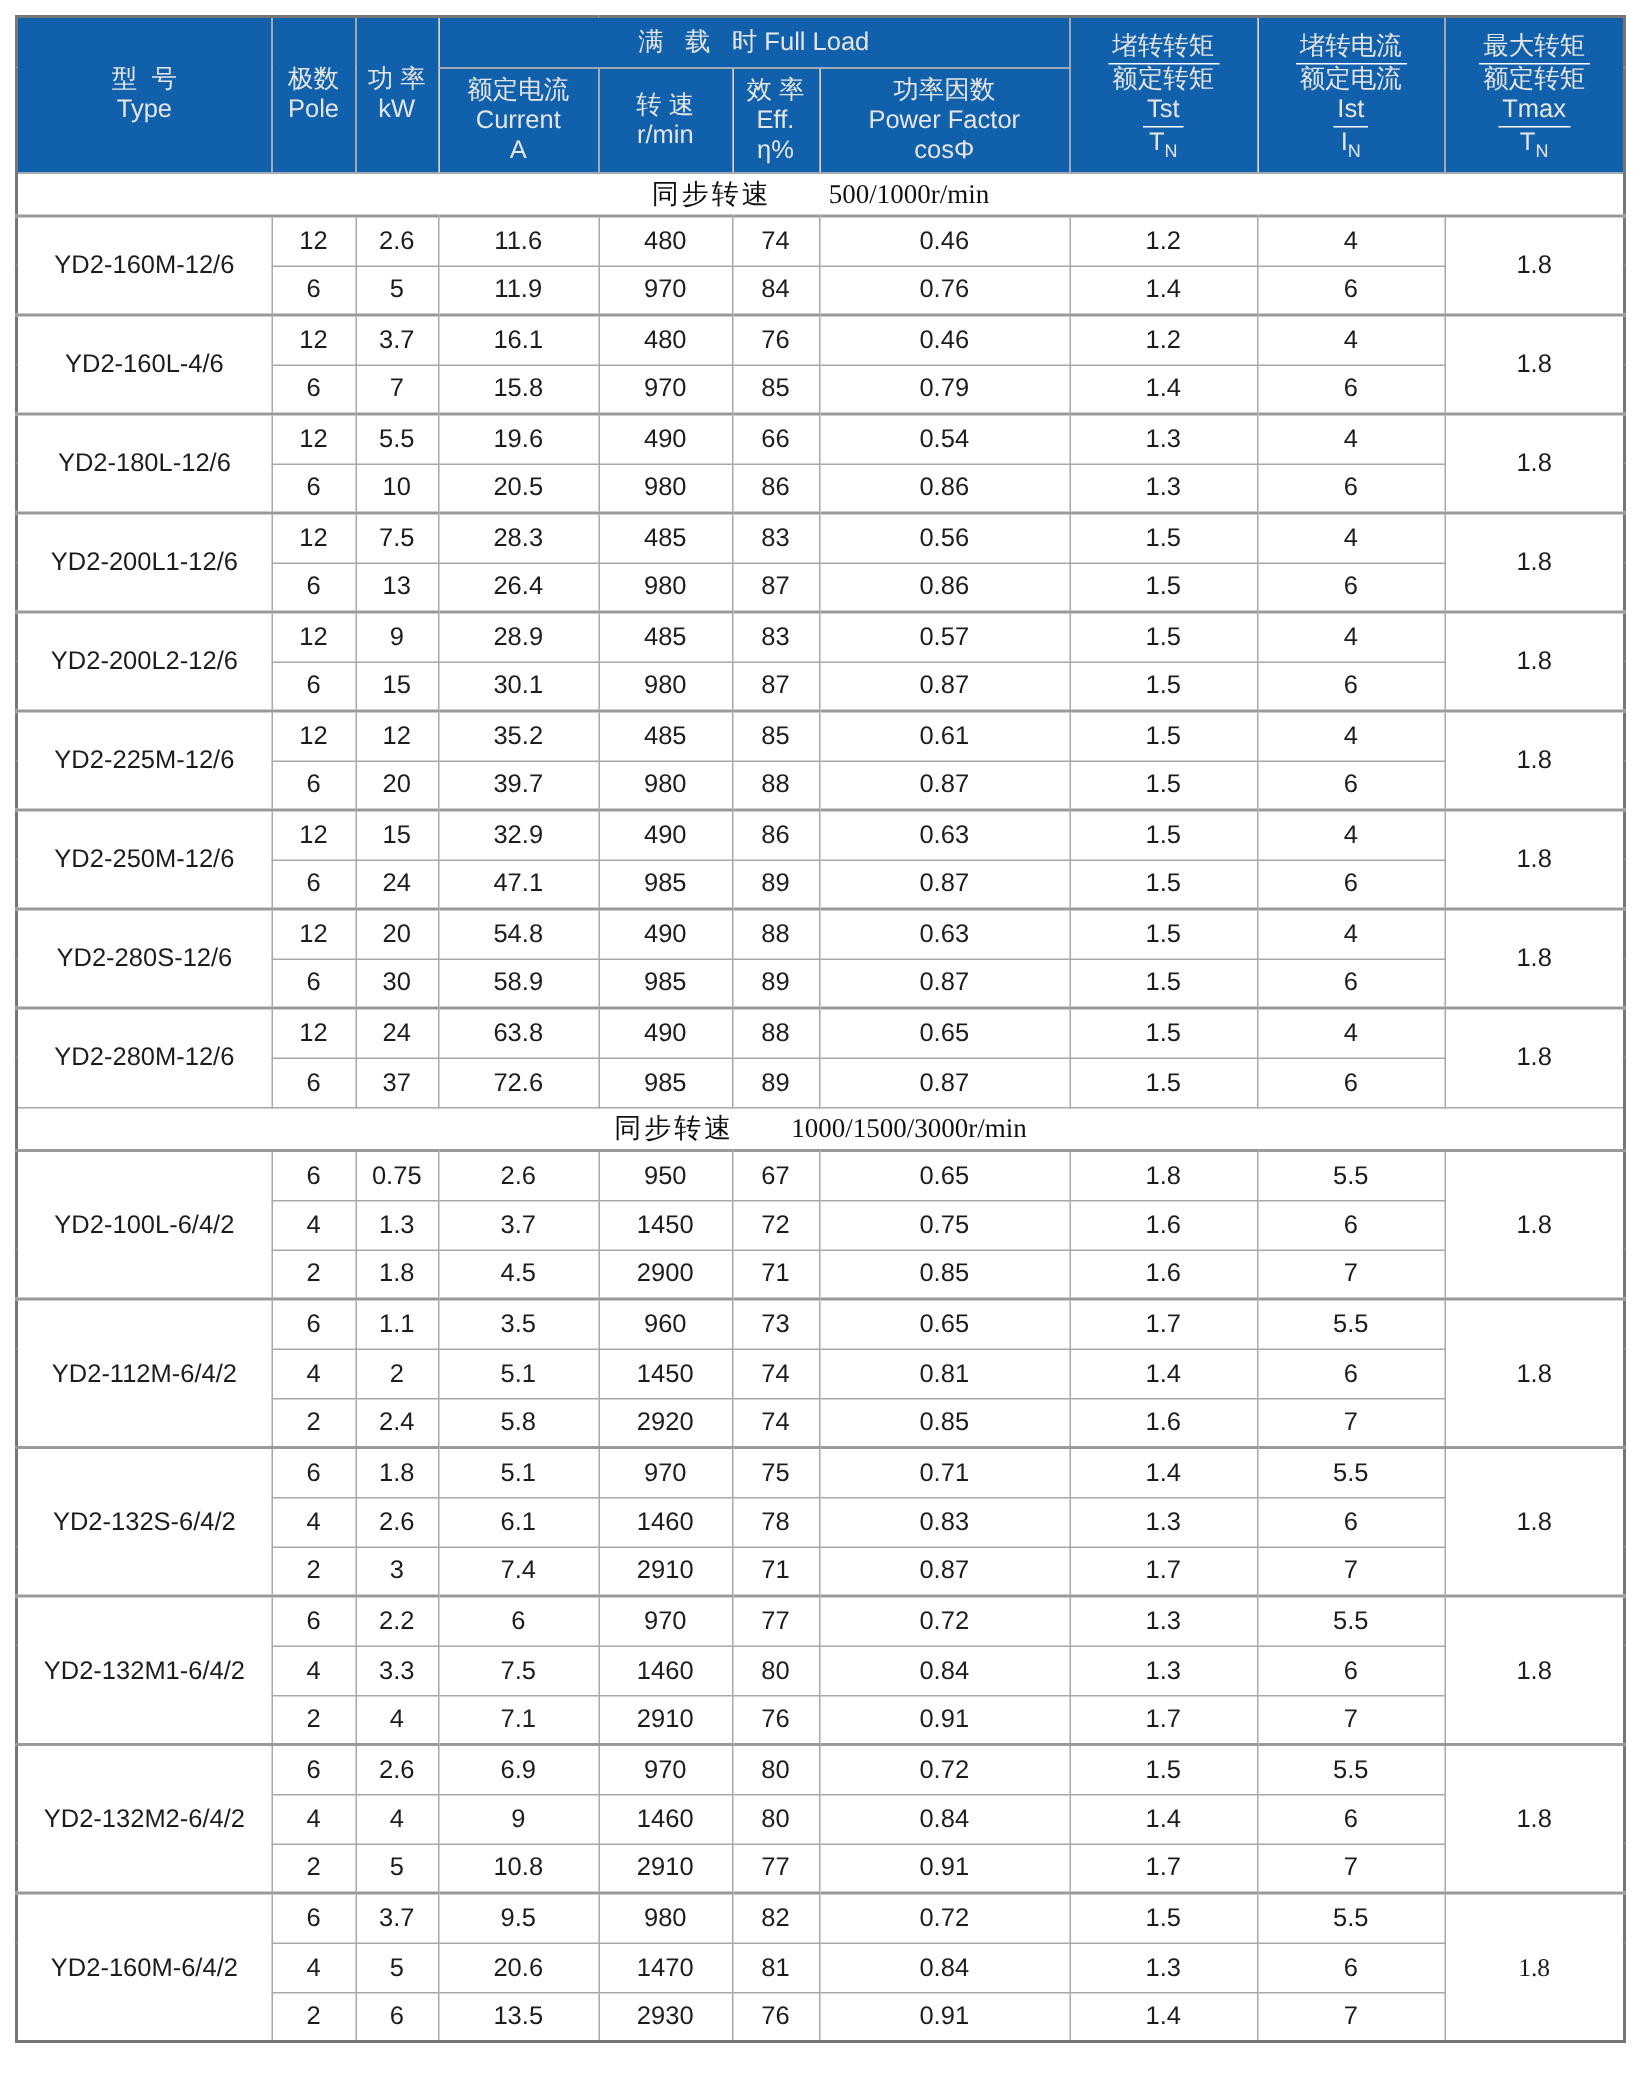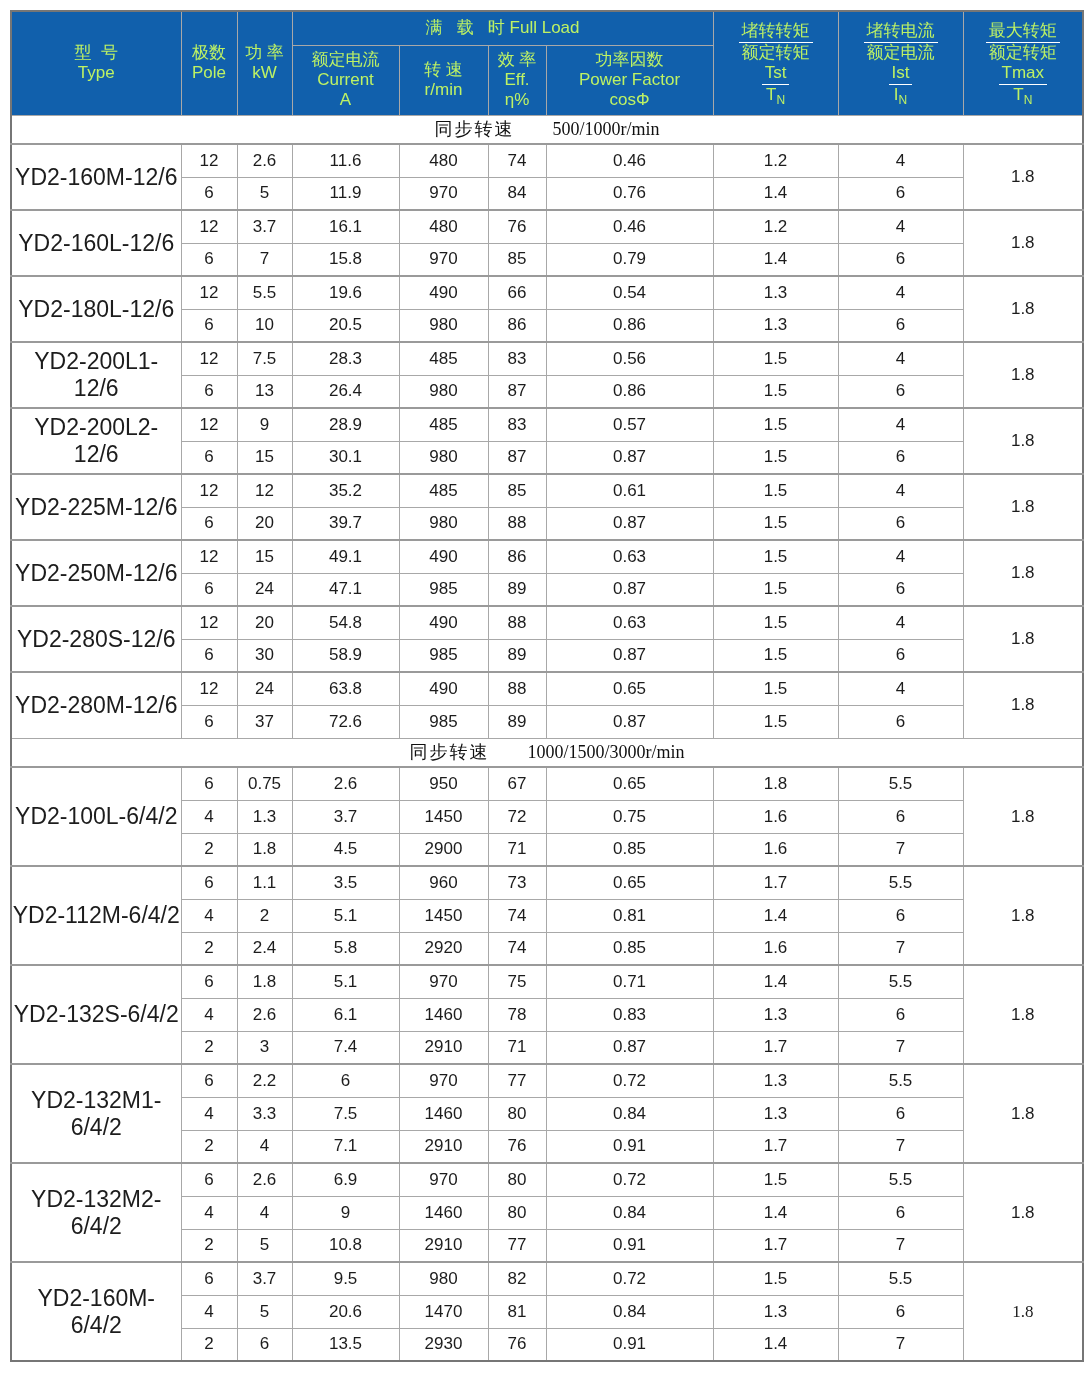--- a/index.html
+++ b/index.html
@@ -19,21 +19,21 @@
   th, td {
     border: 1px solid #a8a8a8;
     text-align: center;
     vertical-align: middle;
     padding: 0;
     overflow: hidden;
   }
   
   thead th {
     background: #1160ac;
-    color: #bef264;
+    color: #e5e5e5;
     font-weight: normal;
     font-size: 17px;
     line-height: 20px;
   }
   thead tr.h-row-1 { height: 34px; }
   thead tr.h-row-2 { height: 70px; }
   th .pre { white-space: pre; }
   .frac {
     display: inline-block;
     border-bottom: 1px solid #ffffff;
@@ -51,21 +51,21 @@
   }
   .sec-zh { margin-right: 38px; letter-spacing: 2px; }
   
   tbody td {
     height: 33px;
     font-size: 17px;
     color: #1c1c1c;
     background: #ffffff;
   }
   tr.group-start td { border-top: 2px solid #9a9a9a; }
-  td.type-cell { font-size: 23px; }
+  td.type-cell { font-size: 17px; }
   td.tmax-cell.serif { font-family: "Liberation Serif", "DejaVu Serif", serif; }
 </style>
 </head>
 <body>
 
 <div class="wrap">
   <table>
     <colgroup>
       <col style="width:170px">
         <col style="width:56px">
@@ -157,21 +157,21 @@
           <td>6</td>
           <td>5</td>
           <td>11.9</td>
           <td>970</td>
           <td>84</td>
           <td>0.76</td>
           <td>1.4</td>
           <td>6</td>
         </tr>
         <tr class="group-start">
-          <td rowspan="2" class="type-cell">YD2-160L-12/6</td>
+          <td rowspan="2" class="type-cell">YD2-160L-4/6</td>
           <td>12</td>
           <td>3.7</td>
           <td>16.1</td>
           <td>480</td>
           <td>76</td>
           <td>0.46</td>
           <td>1.2</td>
           <td>4</td>
           <td rowspan="2" class="tmax-cell">1.8</td>
         </tr>
@@ -270,21 +270,21 @@
           <td>980</td>
           <td>88</td>
           <td>0.87</td>
           <td>1.5</td>
           <td>6</td>
         </tr>
         <tr class="group-start">
           <td rowspan="2" class="type-cell">YD2-250M-12/6</td>
           <td>12</td>
           <td>15</td>
-          <td>49.1</td>
+          <td>32.9</td>
           <td>490</td>
           <td>86</td>
           <td>0.63</td>
           <td>1.5</td>
           <td>4</td>
           <td rowspan="2" class="tmax-cell">1.8</td>
         </tr>
         <tr class="sub-row">
           <td>6</td>
           <td>24</td>

